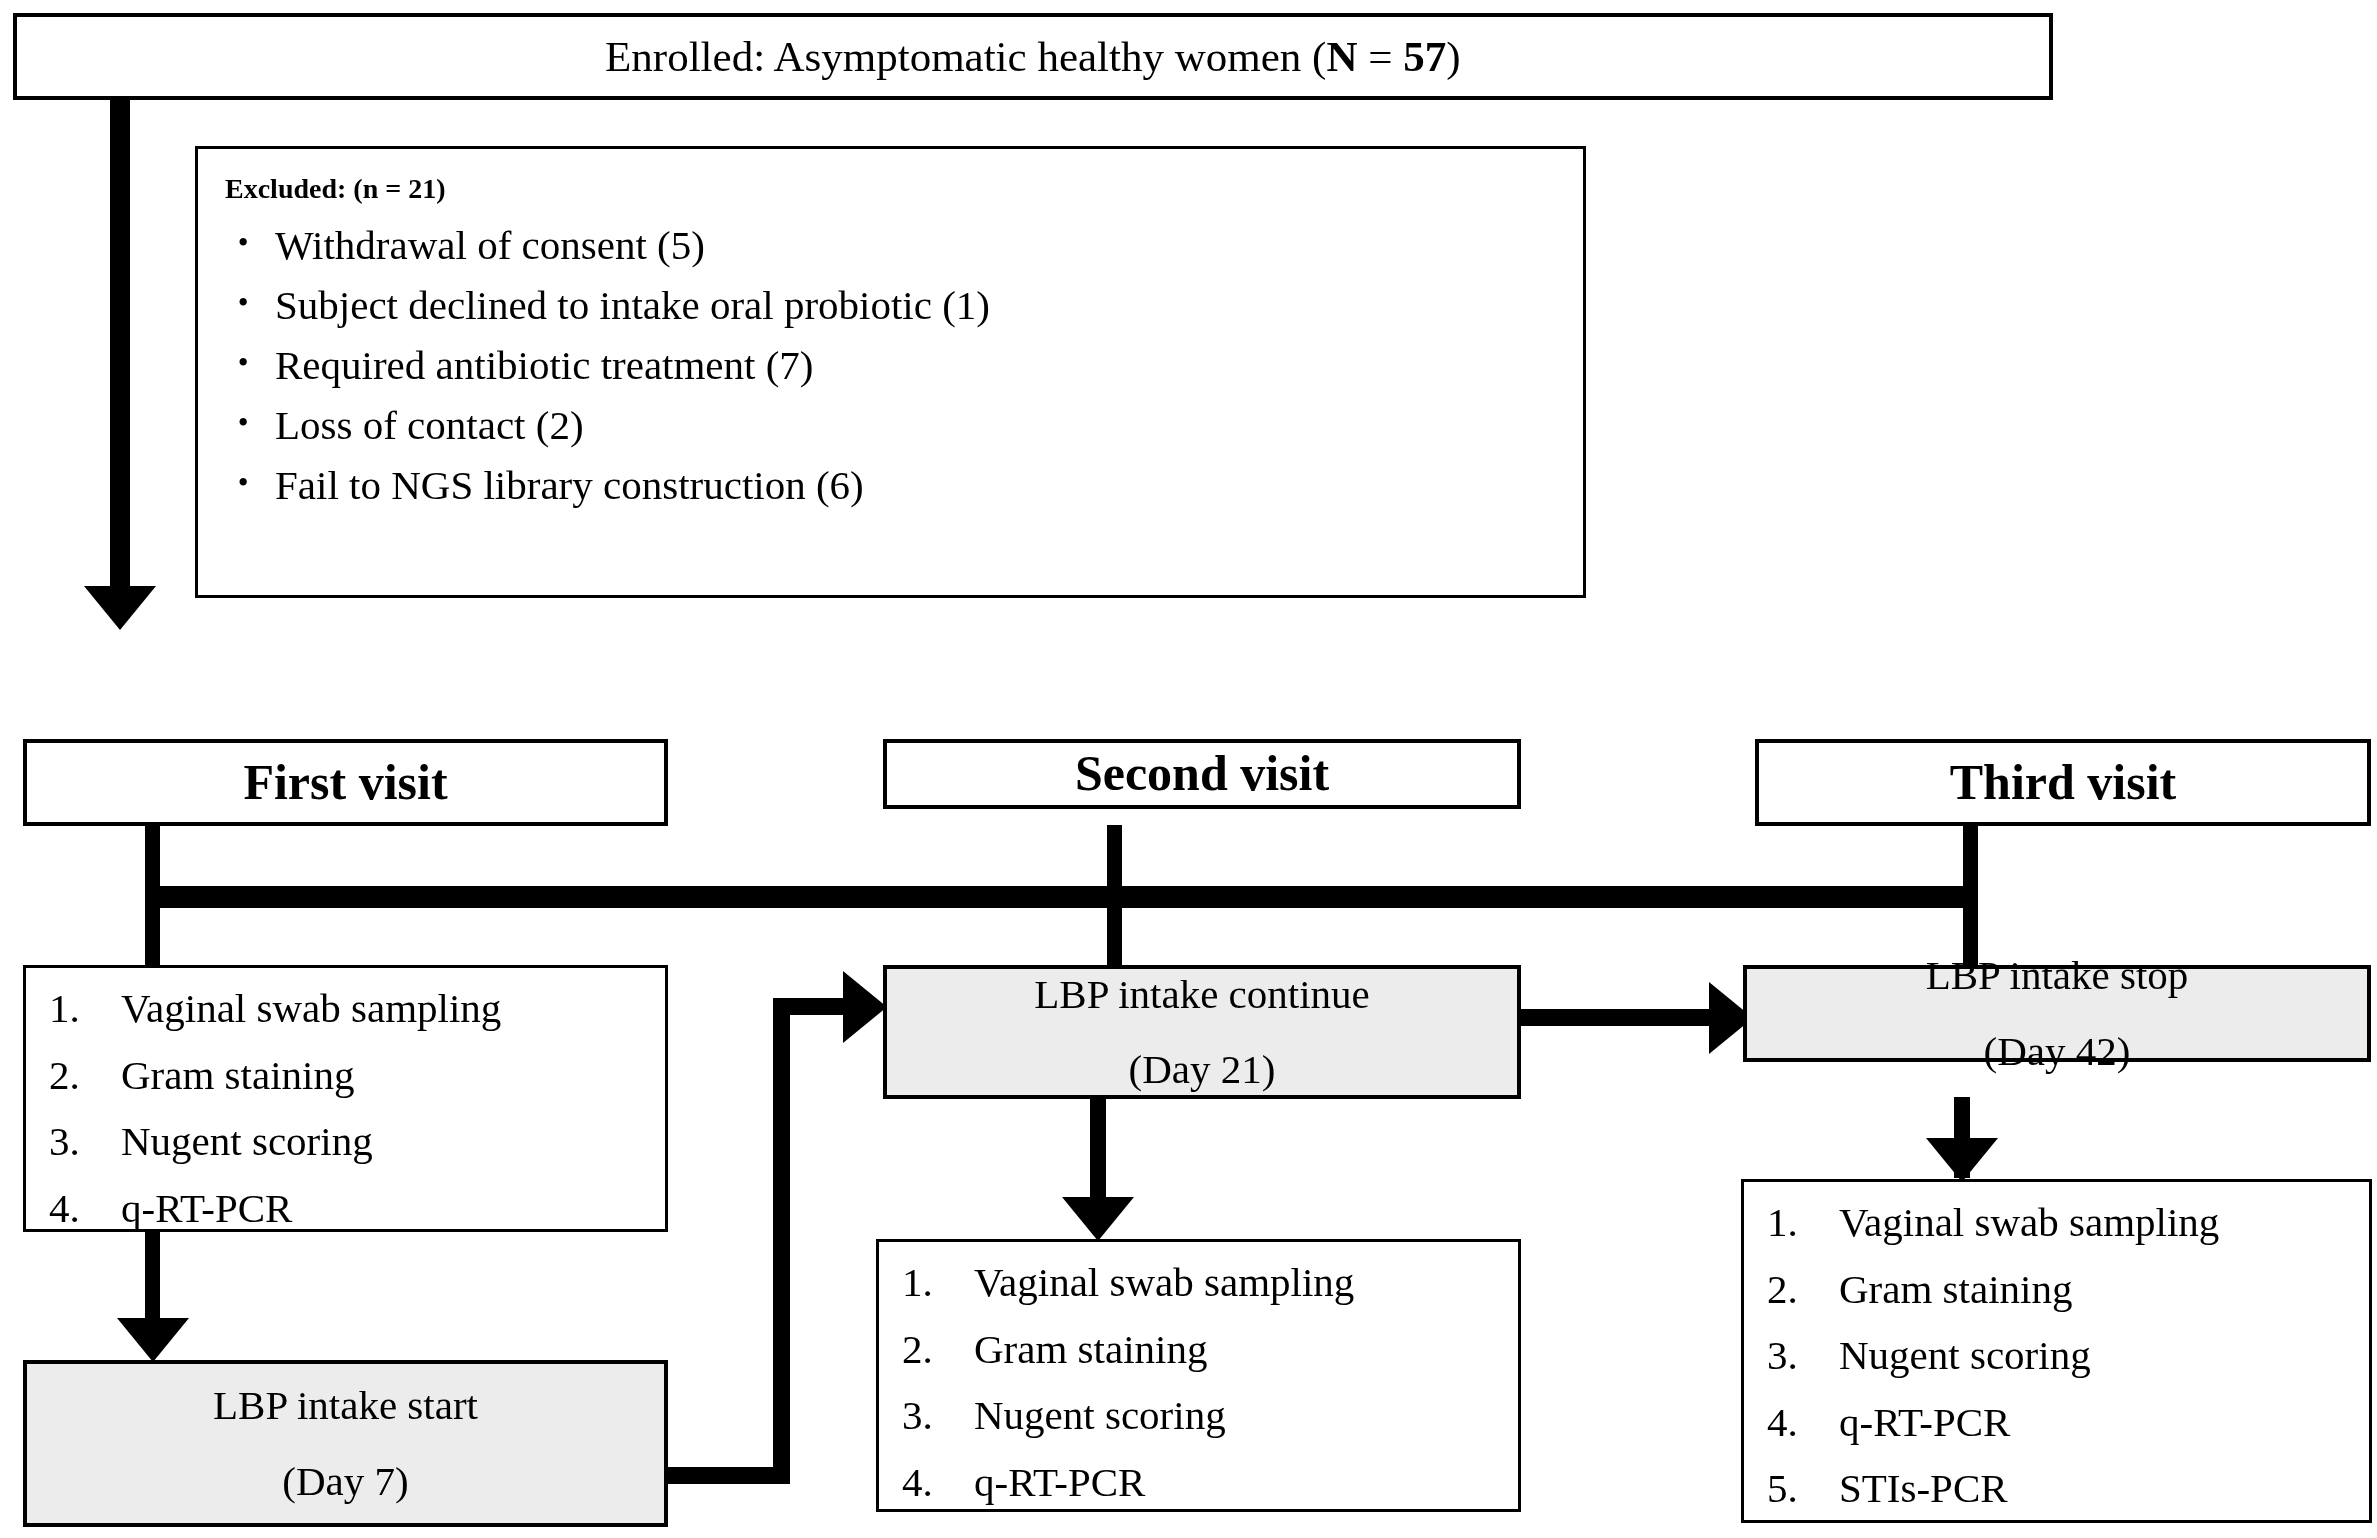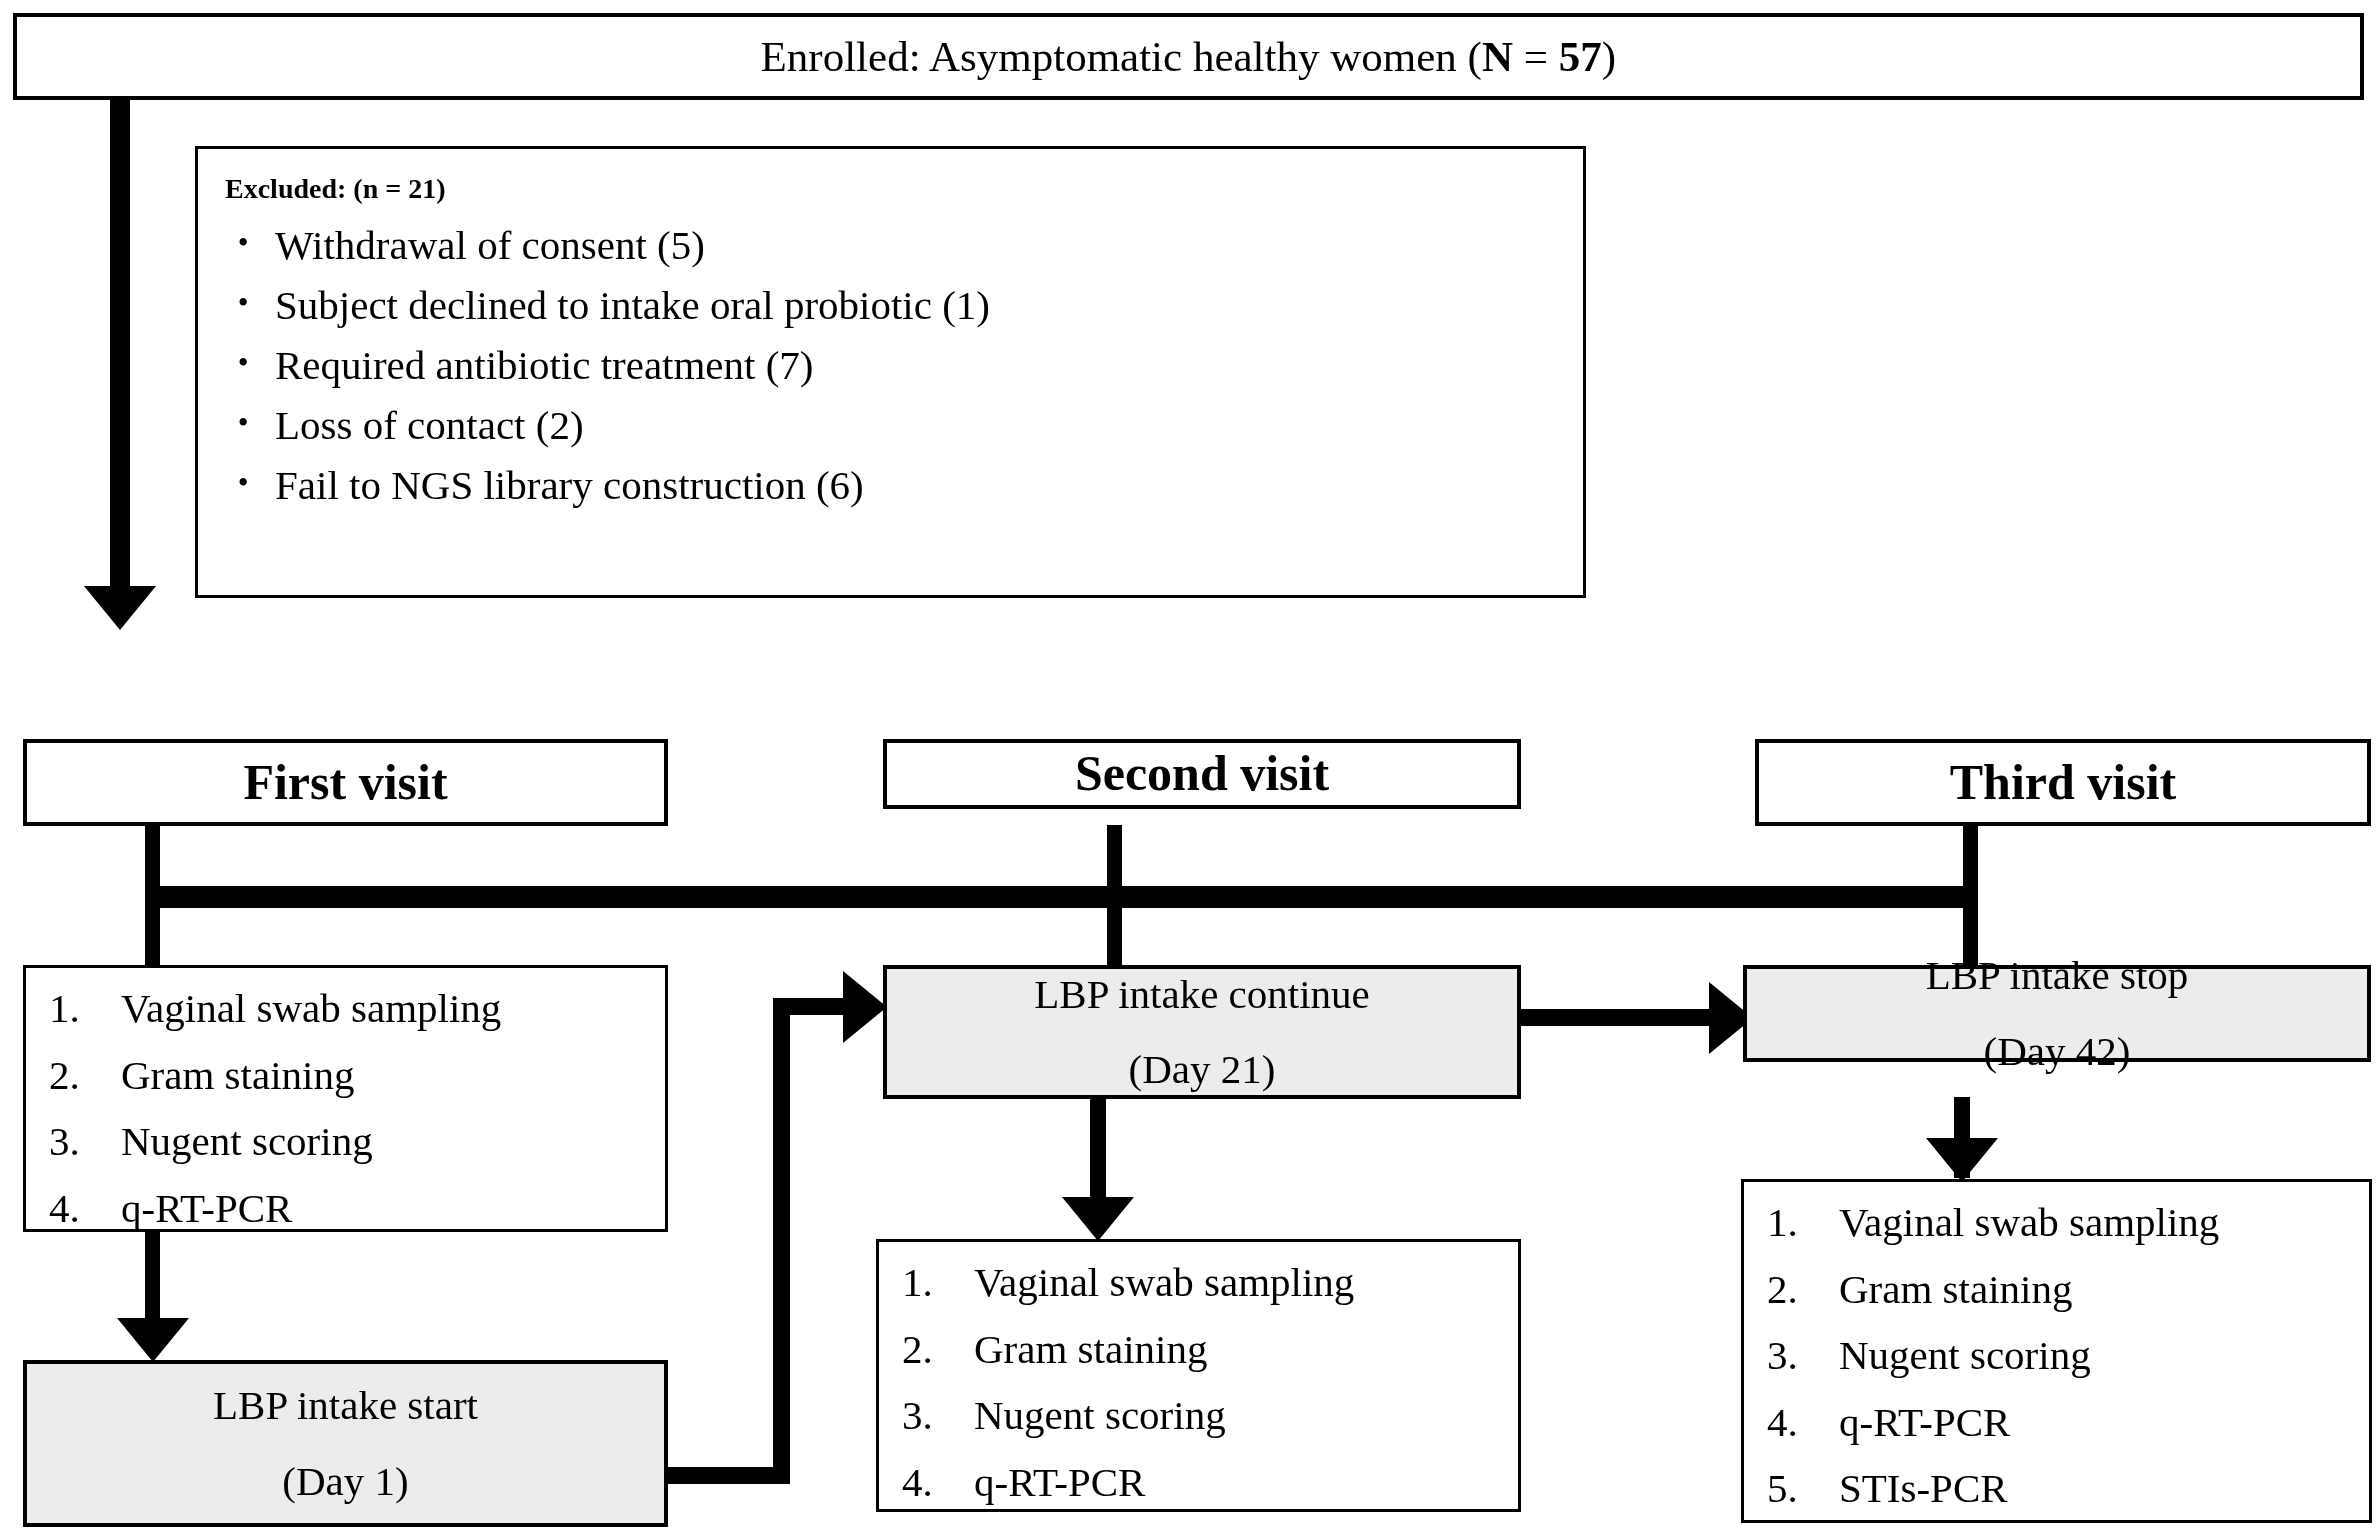--- a/index.html
+++ b/index.html
@@ -38,21 +38,21 @@
   
   .ln{position:absolute;background:#000;}
   .ahead-down{position:absolute;width:0;height:0;border-left:36px solid transparent;border-right:36px solid transparent;border-top:44px solid #000;}
   .ahead-right{position:absolute;width:0;height:0;border-top:36px solid transparent;border-bottom:36px solid transparent;border-left:44px solid #000;}
 </style>
 </head>
 <body>
 
 <div id="canvas">
 
-  <div class="box ctr" style="left:12.8px;top:12.8px;width:2351px;height:87px;">
+  <div class="box ctr" style="left:12.8px;top:12.8px;width:2040px;height:87px;">
     <div class="t-title">
       <span>Enrolled: Asymptomatic healthy women (</span><b>N</b><span> = </span><b>57</b><span>)</span>
     </div>
   </div>
 
   <div class="ln" style="left:110px;top:100px;width:20px;height:488px;"></div>
   <div class="ahead-down" style="left:84px;top:586px;"></div>
 
   <div class="box thin" style="left:195px;top:146px;width:1391px;height:452px;">
     <div class="excl-inner">
@@ -126,21 +126,21 @@
         <span class="num-txt">q-RT-PCR</span>
       </li>
     </ul>
   </div>
 
   <div class="ln" style="left:145px;top:1232px;width:15px;height:102px;"></div>
   <div class="ahead-down" style="left:117px;top:1318px;"></div>
 
   <div class="box gray ctr-col" style="left:23px;top:1360px;width:645px;height:167px;">
     <div class="t-lbp">LBP intake start</div>
-    <div class="t-lbp">(Day 1)</div>
+    <div class="t-lbp">(Day 7)</div>
   </div>
 
   <div class="ln" style="left:665px;top:1467px;width:125px;height:17.4px;"></div>
   <div class="ln" style="left:773px;top:998px;width:17.4px;height:486px;"></div>
   <div class="ln" style="left:773px;top:998px;width:76px;height:17.4px;"></div>
   <div class="ahead-right" style="left:843px;top:971px;"></div>
 
   <div class="box gray ctr-col" style="left:883px;top:965px;width:638px;height:134px;">
     <div class="t-lbp">LBP intake continue</div>
     <div class="t-lbp">(Day 21)</div>

